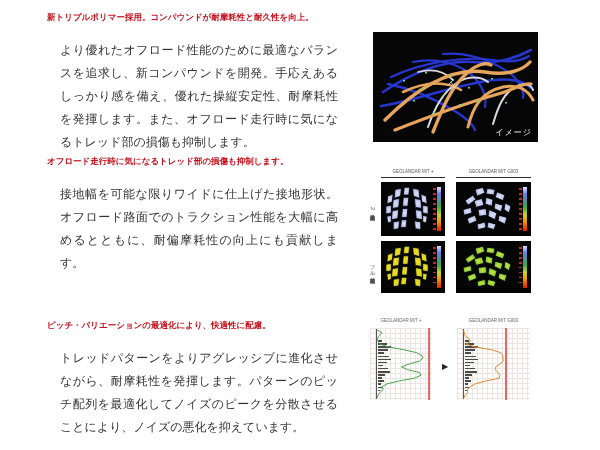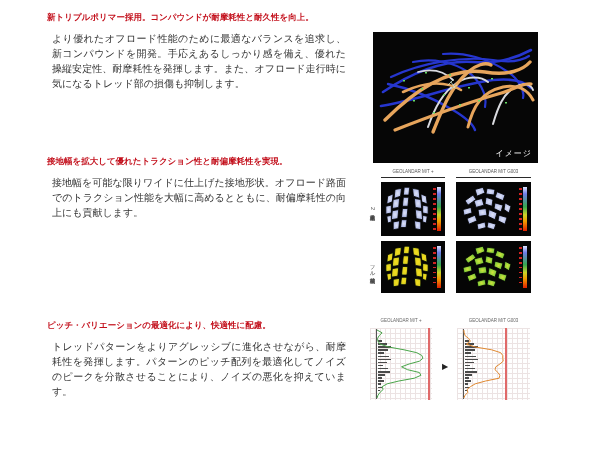--- a/index.html
+++ b/index.html
@@ -1,22 +1,22 @@
 <!DOCTYPE html>
 <html><head>
 <meta charset="utf-8">
 <style>
   html,body{margin:0;padding:0;}
   body{width:600px;height:450px;background:#ffffff;position:relative;overflow:hidden;
        font-family:"Liberation Sans",sans-serif;color:#333;}
   .sec-text{position:absolute;left:44px;width:310px;}
   .sec-head{font-size:8.5px;font-weight:bold;color:#c3101c;padding-left:3px;margin:0 0 7px 0;line-height:11px;}
-  .sec-body{font-size:10px;line-height:15px;color:#333;margin:8px;text-align:justify;}
+  .sec-body{font-size:12px;line-height:23px;color:#333;margin:16px;text-align:justify;}
   
-  .fig1{position:absolute;left:373px;top:32px;width:165px;height:131px;background:#060606;}
+  .fig1{position:absolute;left:373px;top:32px;width:165px;height:110px;background:#060606;}
   .fig1 svg{position:absolute;left:0;top:0;}
   .fig1-cap{position:absolute;right:6px;bottom:4px;color:#f5f5f5;font-size:8px;letter-spacing:1px;}
   
   .fig2{position:absolute;left:368px;top:167px;width:170px;height:128px;}
   .f2-head{position:absolute;top:0;height:10px;font-size:4.5px;color:#555;text-align:center;
            border-bottom:1px solid #2a2a2a;line-height:10px;white-space:nowrap;overflow:hidden;}
   .f2-head.c1{left:13px;width:64px;}
   .f2-head.c2{left:88px;width:75px;}
   .rowlab{position:absolute;left:0;width:11px;display:flex;align-items:center;justify-content:center;
           writing-mode:vertical-rl;font-size:5.5px;color:#444;letter-spacing:0;}
@@ -82,21 +82,21 @@
       <rect x="40" y="68" width="2" height="1.5"></rect>
         <rect x="105" y="68" width="2" height="1.5"></rect>
       <rect x="76" y="42" width="2" height="1.5"></rect>
         <rect x="48" y="56" width="2" height="1.5"></rect>
     </g>
   </svg>
   <span class="fig1-cap">イメージ</span>
 </div>
 
 <div class="sec-text" style="top:156px;">
-  <h2 class="sec-head">接地幅を拡大して優れたトラクション性と耐偏摩耗性を実現。</h2>
+  <h2 class="sec-head">オフロード走行時に気になるトレッド部の損傷も抑制します。</h2>
   <p class="sec-body">接地幅を可能な限りワイドに仕上げた接地形状。オフロード路面でのトラクション性能を大幅に高めるとともに、耐偏摩耗性の向上にも貢献します。</p>
 </div>
 
 <div class="fig2">
 
   <svg width="0" height="0" style="position:absolute">
     <defs>
       <radialGradient id="gLav" cx="50%" cy="50%" r="65%">
         <stop offset="0%" stop-color="#dde2f8"></stop>
           <stop offset="100%" stop-color="#9fabe0"></stop>

